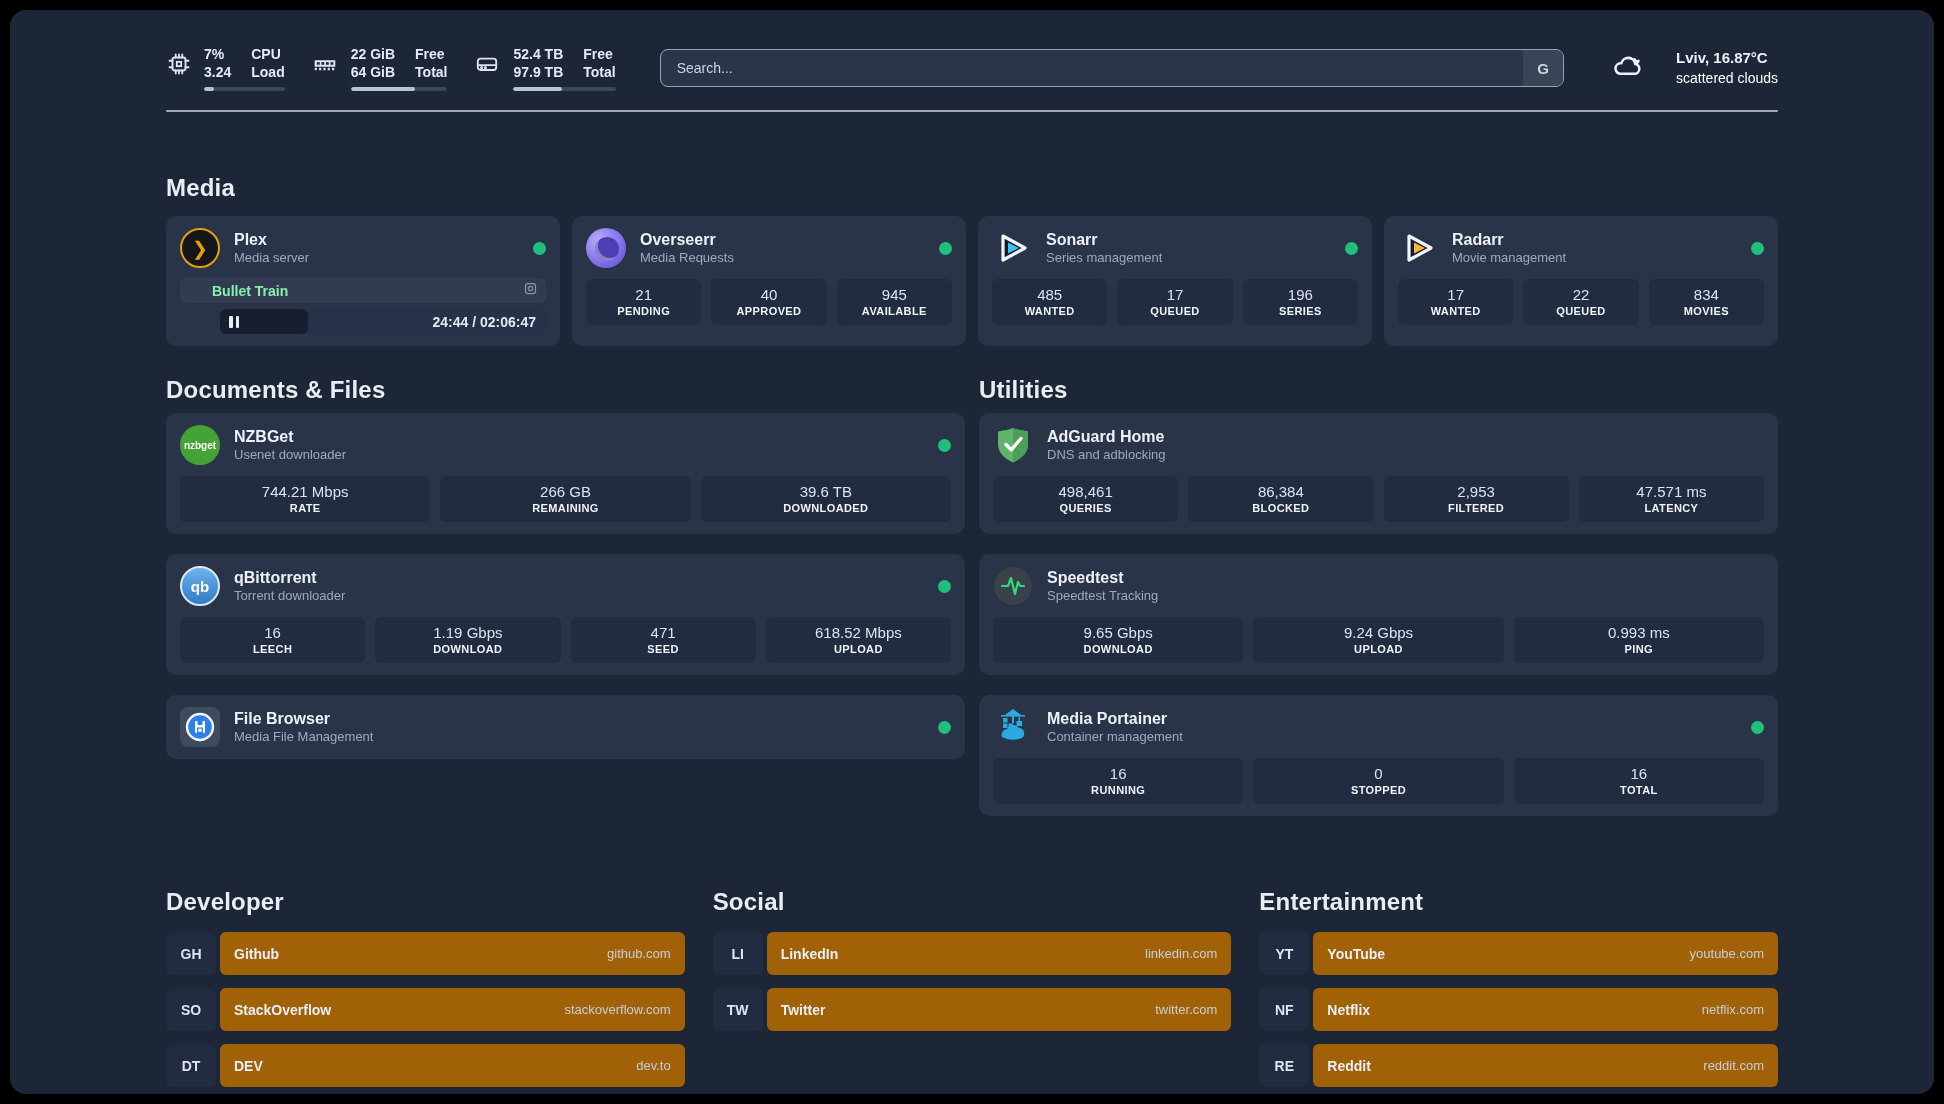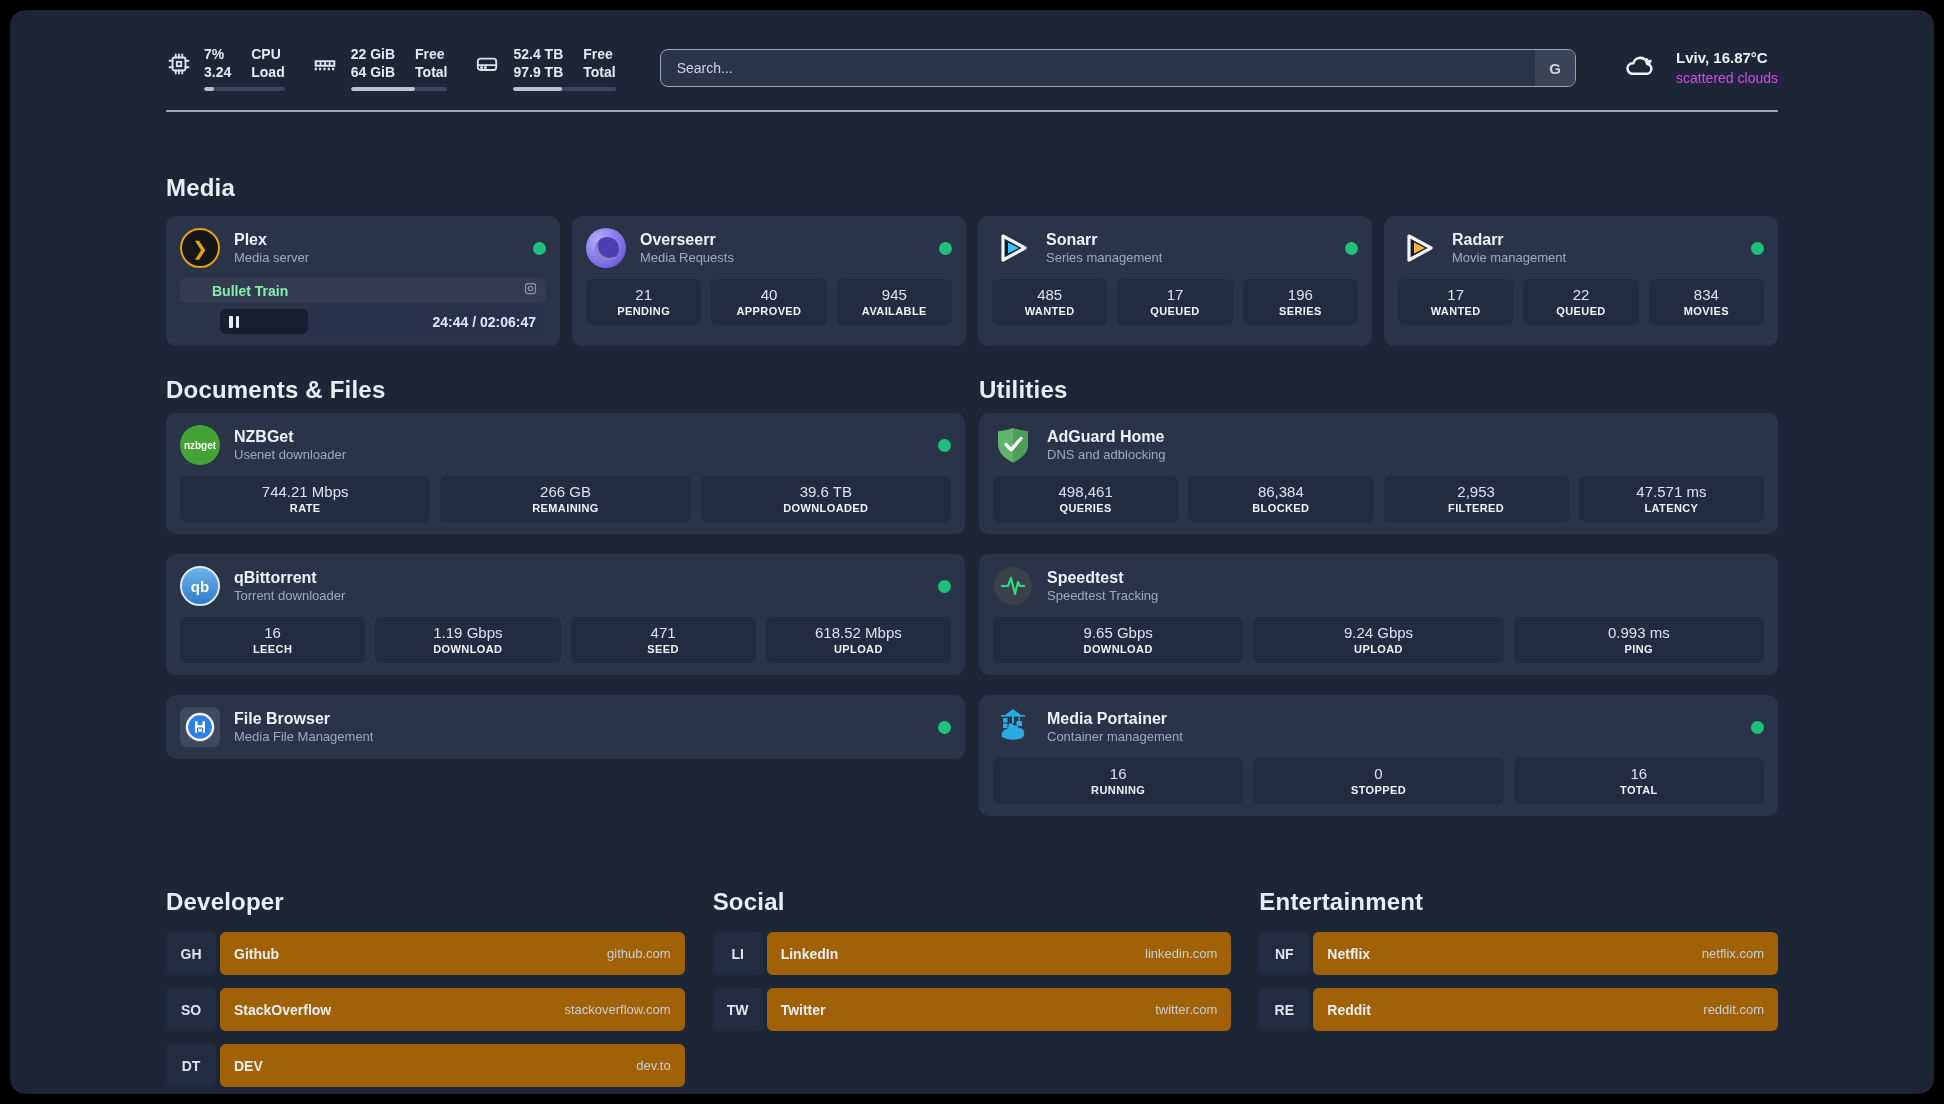--- a/index.html
+++ b/index.html
@@ -17,24 +17,24 @@
   .metric-text .col { display:flex; flex-direction:column; }
   .mini-progress { margin-top:6px; height:4px; border-radius:2px; background:#3c4659; overflow:hidden; }
   .mini-progress > div { height:100%; background:#b9c2d0; border-radius:2px; }
   .search-box { flex:1; margin:0 18px; display:flex; align-items:stretch; height:38px;
     background:#2b354a; border:1.5px solid #9aa3b5; border-radius:8px; overflow:hidden; }
   .search-box input { flex:1; background:transparent; border:none; outline:none; color:#e8ecf3;
     font-size:14px; padding:0 16px; font-family:inherit; }
   .search-box input::placeholder { color:#cfd5e0; }
   .search-engine { width:40px; display:flex; align-items:center; justify-content:center;
     background:#3a4457; color:#cdd4e0; font-size:15px; font-weight:600; cursor:pointer; }
-  .weather { display:flex; align-items:center; gap:16px; }
+  .weather { display:flex; align-items:center; gap:28px; }
   .weather-text { font-size:15px; line-height:1.35; }
   .weather-text .temp { font-weight:600; color:#eef1f7; }
-  .weather-text .cond { color:#d946ef; font-size:14px; }
+  .weather-text .cond { color:#ffffff; font-size:14px; }
   .divider { margin-top:18px; height:2px; background:rgba(205,213,228,0.75); border-radius:1px; }
 
   
   .section-title { font-size:24px; font-weight:600; color:#e9edf4; letter-spacing:0.2px; }
   .media-title { margin-top:62px; margin-bottom:14px; }
   .media-grid { display:grid; grid-template-columns:repeat(4,1fr); gap:12px; }
 
   .card { background:#2a3449; border-radius:10px; padding:12px 14px; }
   .card-header { display:flex; align-items:center; gap:14px; }
   .app-names { display:flex; flex-direction:column; }
@@ -550,20 +550,27 @@
         <div class="link-bar">
           <span class="link-name">Twitter</span>
           <span class="link-url">twitter.com</span>
         </div>
       </div>
     </div>
 
     <div class="links-col">
       <div class="section-title">Entertainment</div>
       <div class="link-row">
+        <div class="link-chip">YT</div>
+        <div class="link-bar">
+          <span class="link-name">YouTube</span>
+          <span class="link-url">youtube.com</span>
+        </div>
+      </div>
+      <div class="link-row">
         <div class="link-chip">NF</div>
         <div class="link-bar">
           <span class="link-name">Netflix</span>
           <span class="link-url">netflix.com</span>
         </div>
       </div>
       <div class="link-row">
         <div class="link-chip">RE</div>
         <div class="link-bar">
           <span class="link-name">Reddit</span>

